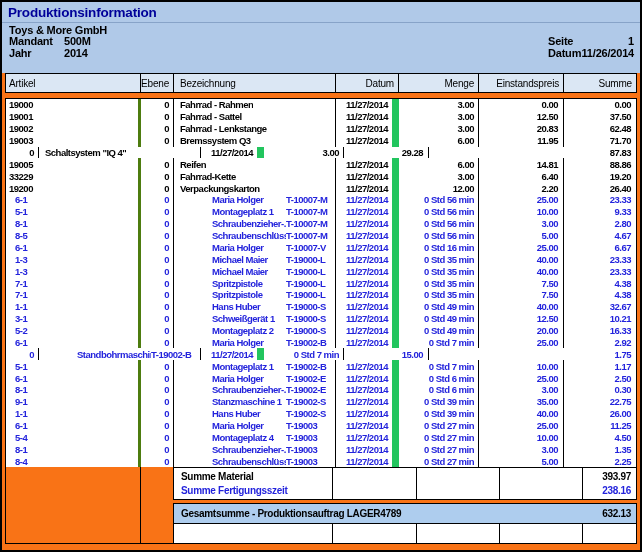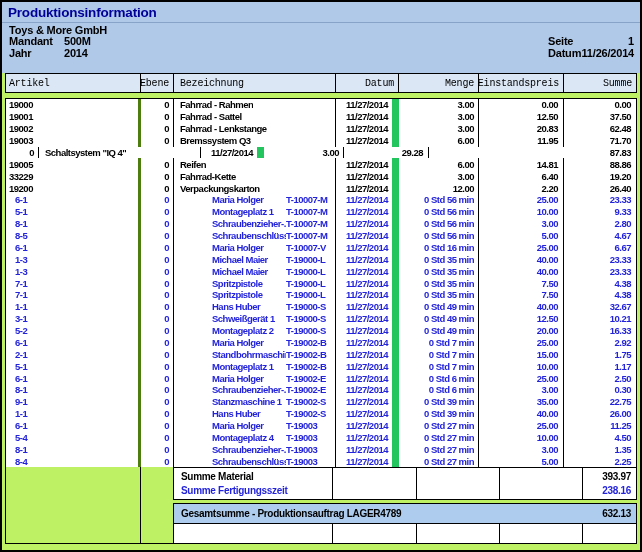--- a/index.html
+++ b/index.html
@@ -1,21 +1,21 @@
 <!DOCTYPE html>
 <html><head>
 <meta charset="utf-8">
 <style>
   html,body{margin:0;padding:0;background:#ffffff;}
   .page{
     position:relative;
     width:642px;height:552px;
     box-sizing:border-box;
     border:2px solid #000;
-    background:#bef264;
+    background:#f97316;
     font-family:"Liberation Sans", sans-serif;
     overflow:hidden;
   }
   
   .band{
     position:absolute;left:0;top:0;width:638px;height:71px;
     background:var(--band_bg,#b0c9e8);
   }
   .title{
     position:absolute;left:6px;top:3px;
@@ -36,21 +36,21 @@
   .meta-left .meta-label{width:55px;}
   .meta-right .meta-row{justify-content:space-between;}
   
   .thead{
     position:absolute;left:3px;top:71px;width:632px;height:20px;
     box-sizing:border-box;border:1px solid #000;
     background:var(--header_row_bg,#dbe7f4);
     display:flex;align-items:center;
     font-size:10px;letter-spacing:-0.2px;color:#000;
   }
-  .th{box-sizing:border-box;height:100%;display:flex;align-items:center;font-family:Liberation Mono, monospace;}
+  .th{box-sizing:border-box;height:100%;display:flex;align-items:center;}
   .bR{border-right:1px solid #000;}
   .w-art{width:135px;}.w-ebe{width:33px;}.w-bez{width:162px;}
   .w-dat{width:63px;}.w-men{width:80px;}.w-pre{width:85px;}.w-sum{flex:1;}
   .al{justify-content:flex-start;padding-left:3px;}
   .ar{justify-content:flex-end;padding-right:4px;}
   .w-bez.al{padding-left:6px;}
   
   .tbody{
     position:absolute;left:3px;top:96px;width:632px;height:369px;
     box-sizing:border-box;
@@ -401,21 +401,20 @@
     <div class="td c-bez">
       <span class="name">Maria Holger</span>
       <span class="code">T-19002-B</span>
     </div>
     <div class="td c-dat">11/27/2014</div>
     <div class="td c-men">0 Std 7 min</div>
     <div class="td c-pre">25.00</div>
     <div class="td c-sum">2.92</div>
   </div>
       <div class="tr time">
-    <div class="td c-art">2-1</div>
     <div class="td c-ebe">0</div>
     <div class="td c-bez">
       <span class="name">Standbohrmaschin...</span>
       <span class="code">T-19002-B</span>
     </div>
     <div class="td c-dat">11/27/2014</div>
     <div class="td c-men">0 Std 7 min</div>
     <div class="td c-pre">15.00</div>
     <div class="td c-sum">1.75</div>
   </div>

